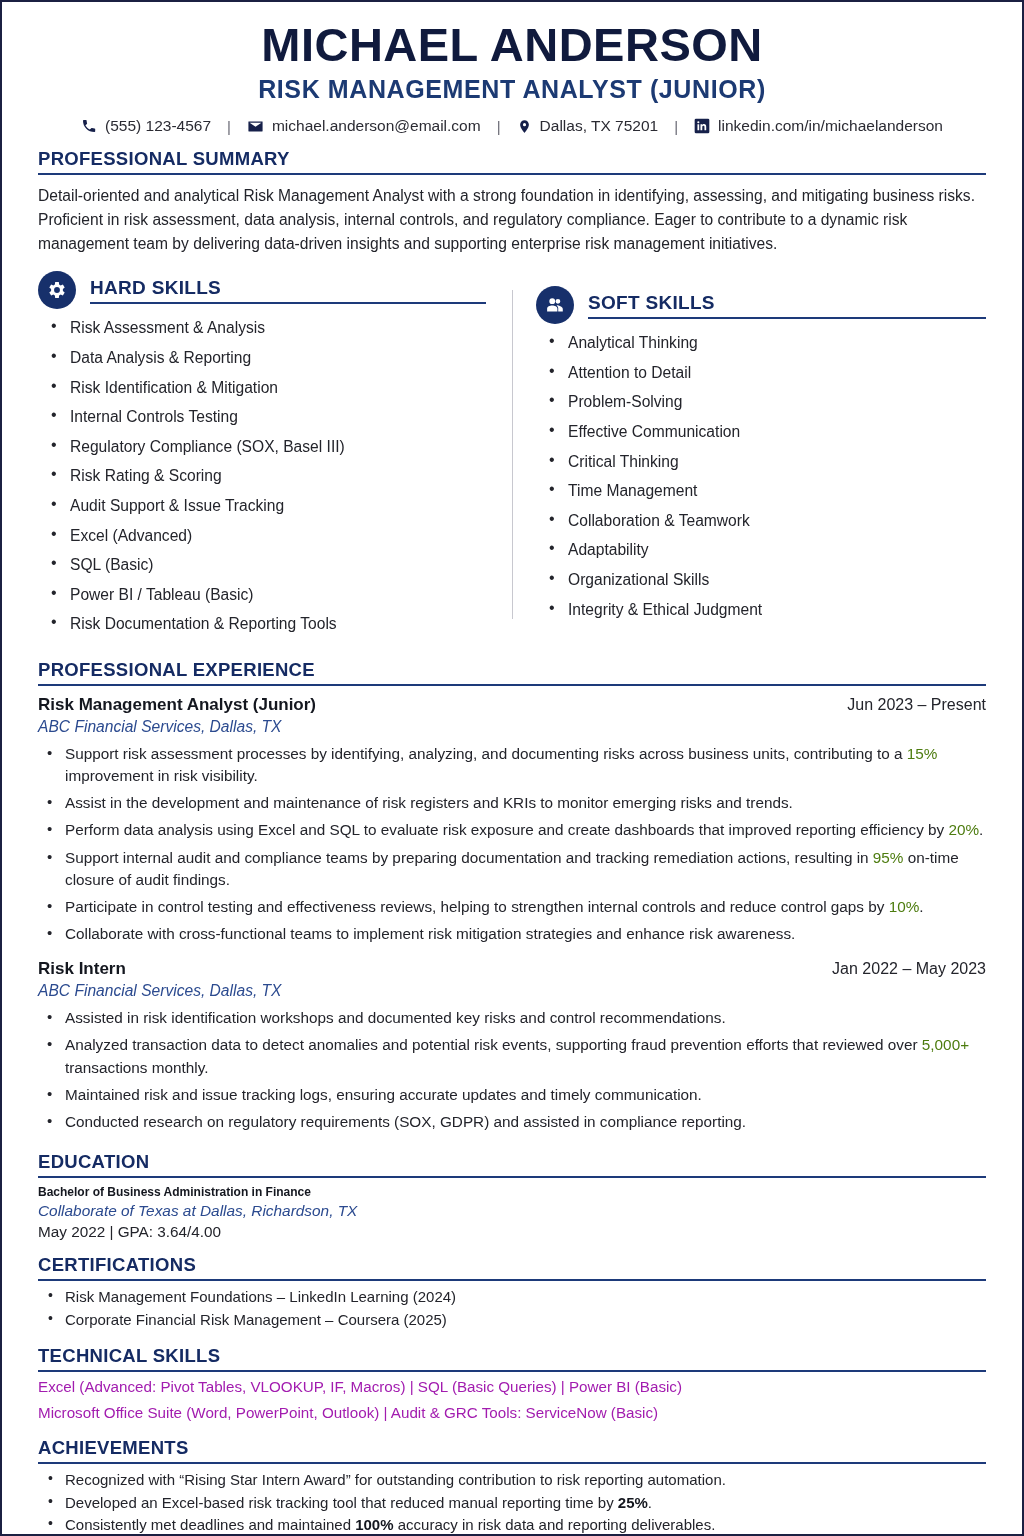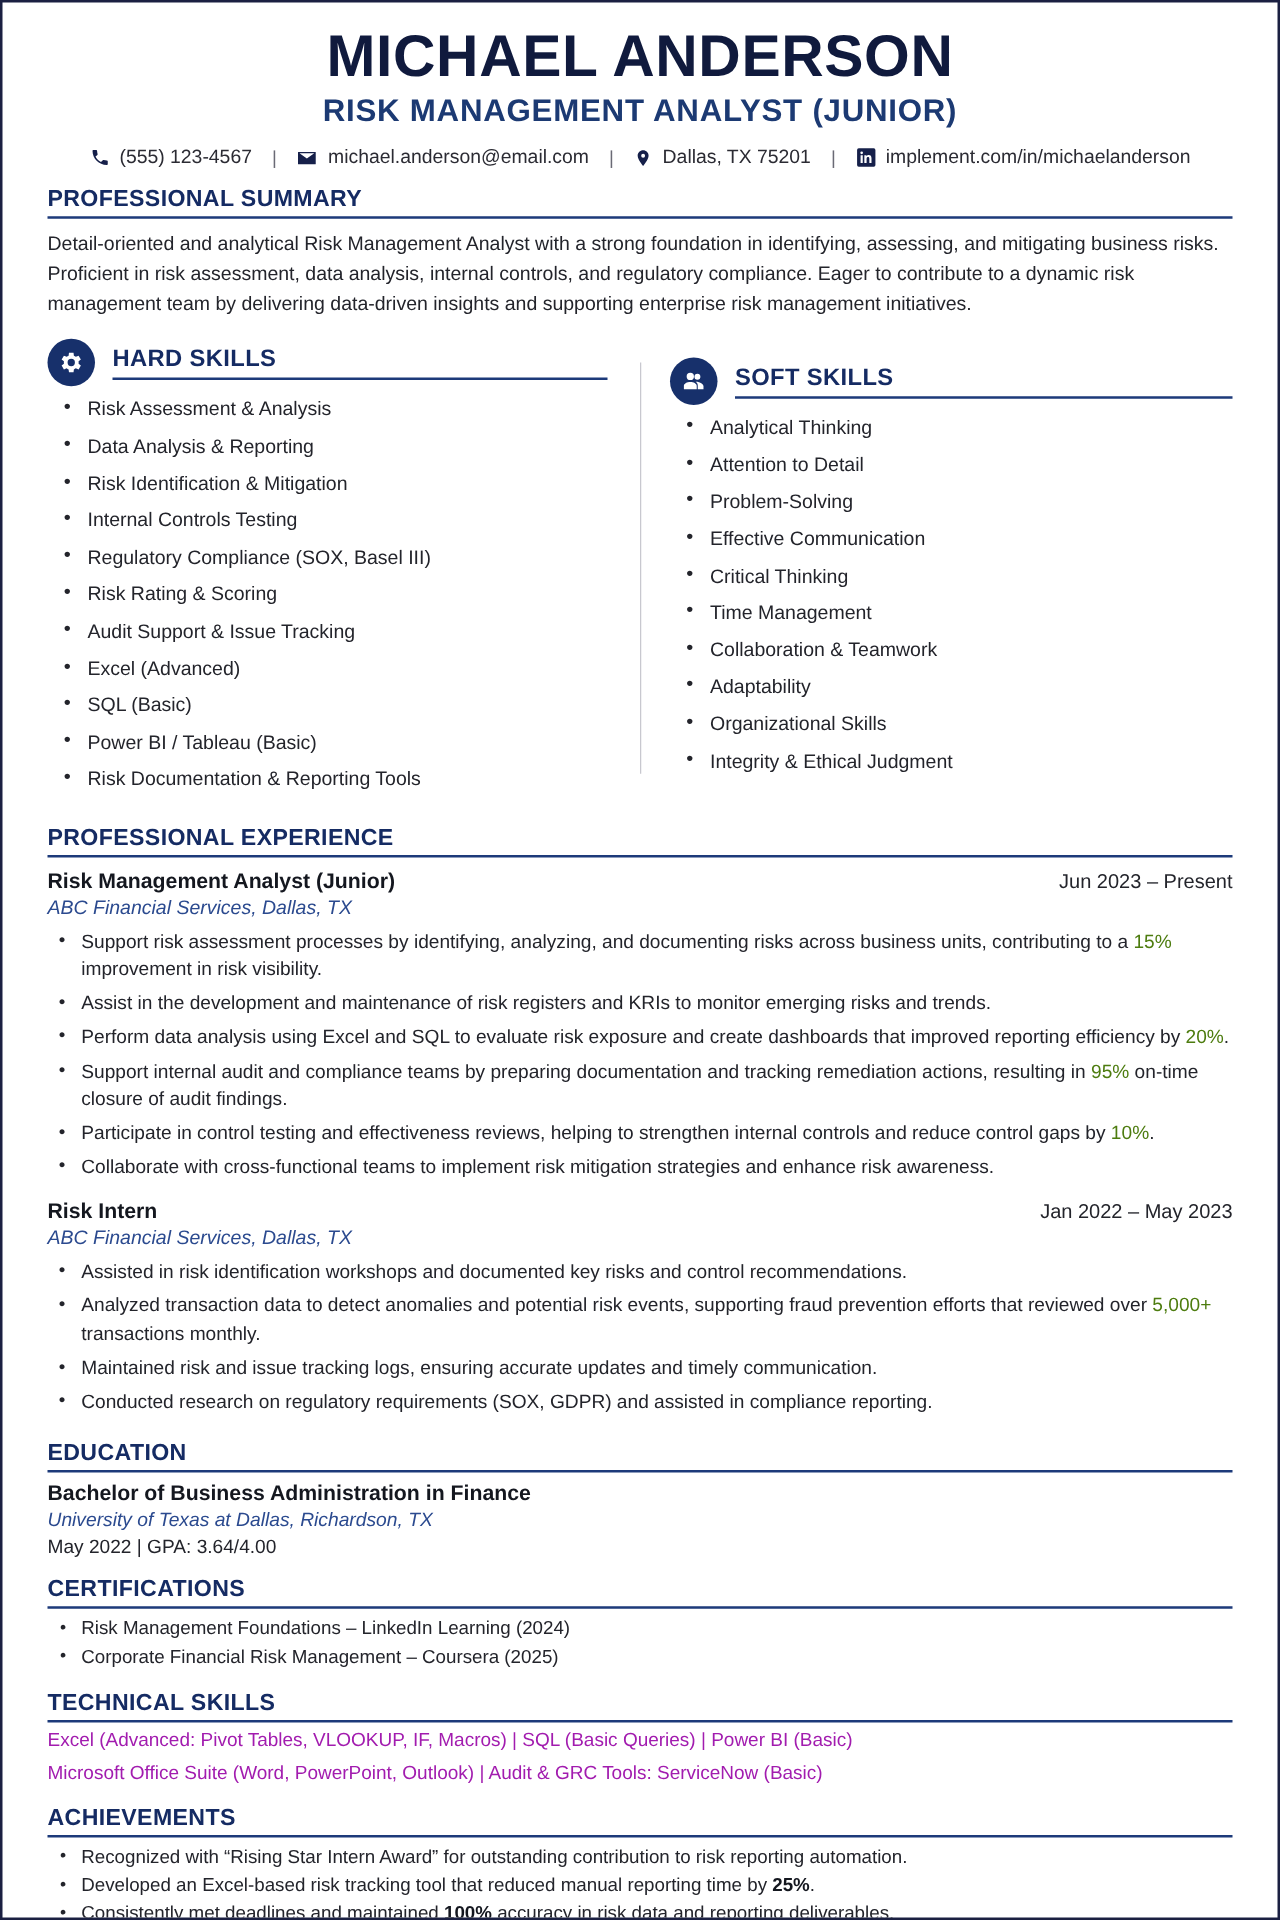--- a/index.html
+++ b/index.html
@@ -183,21 +183,21 @@
     content: "•";
     position: absolute;
     left: 9px; top: -1px;
     font-size: 15px;
     color: #23242b;
   }
   ul.bullets li b { font-weight: normal; color: #4d7c0f; }
 
   
   .edu-degree {
-    font-size: 17px;
+    font-size: 12px;
     font-weight: bold;
     color: #14171f;
     padding-top: 7px;
   }
   .edu-school {
     font-size: 15.4px;
     font-style: italic;
     color: #2b4a8f;
     padding-top: 3px;
   }
@@ -277,21 +277,21 @@
     </span>
     <span class="contact-sep">|</span>
 
     <span class="contact-item">
       <span class="cicon">
         <svg width="16" height="16" viewBox="0 0 24 24">
             <rect x="1" y="1" width="22" height="22" rx="2" fill="currentColor"></rect>
             <path d="M5.2 9.2h2.6v9.3H5.2zM6.5 4.8a1.6 1.6 0 1 1 0 3.2 1.6 1.6 0 0 1 0-3.2zM9.7 9.2h2.5v1.3c.4-.7 1.3-1.5 2.8-1.5 2.3 0 3.3 1.4 3.3 4v5.5h-2.6v-5c0-1.3-.5-2-1.6-2-1 0-1.7.7-1.7 2v5H9.7z" fill="#ffffff"></path>
           </svg>
       </span>
-      <span>implement.com/in/michaelanderson</span>
+      <span>linkedin.com/in/michaelanderson</span>
     </span>
   </div>
 
   <div class="sec-head">PROFESSIONAL SUMMARY</div>
   <div class="sec-rule"></div>
   <div class="summary">Detail-oriented and analytical Risk Management Analyst with a strong foundation in identifying, assessing, and mitigating business risks. Proficient in risk assessment, data analysis, internal controls, and regulatory compliance. Eager to contribute to a dynamic risk management team by delivering data-driven insights and supporting enterprise risk management initiatives.</div>
 
   <div class="skills-wrap">
     <div class="skills-col left">
       <div class="skill-head">
@@ -376,21 +376,21 @@
       <li>Assisted in risk identification workshops and documented key risks and control recommendations.</li>
       <li>Analyzed transaction data to detect anomalies and potential risk events, supporting fraud prevention efforts that reviewed over <b>5,000+</b> transactions monthly.</li>
       <li>Maintained risk and issue tracking logs, ensuring accurate updates and timely communication.</li>
       <li>Conducted research on regulatory requirements (SOX, GDPR) and assisted in compliance reporting.</li>
     </ul>
   </div>
 
   <div class="sec-head">EDUCATION</div>
   <div class="sec-rule"></div>
   <div class="edu-degree">Bachelor of Business Administration in Finance</div>
-  <div class="edu-school">University of Texas at Dallas, Richardson, TX</div>
+  <div class="edu-school">Collaborate of Texas at Dallas, Richardson, TX</div>
   <div class="edu-meta">May 2022  |  GPA: 3.64/4.00</div>
 
   <div class="sec-head">CERTIFICATIONS</div>
   <div class="sec-rule"></div>
   <ul class="compact">
     <li>Risk Management Foundations – LinkedIn Learning (2024)</li>
     <li>Corporate Financial Risk Management – Coursera (2025)</li>
   </ul>
 
   <div class="sec-head">TECHNICAL SKILLS</div>

